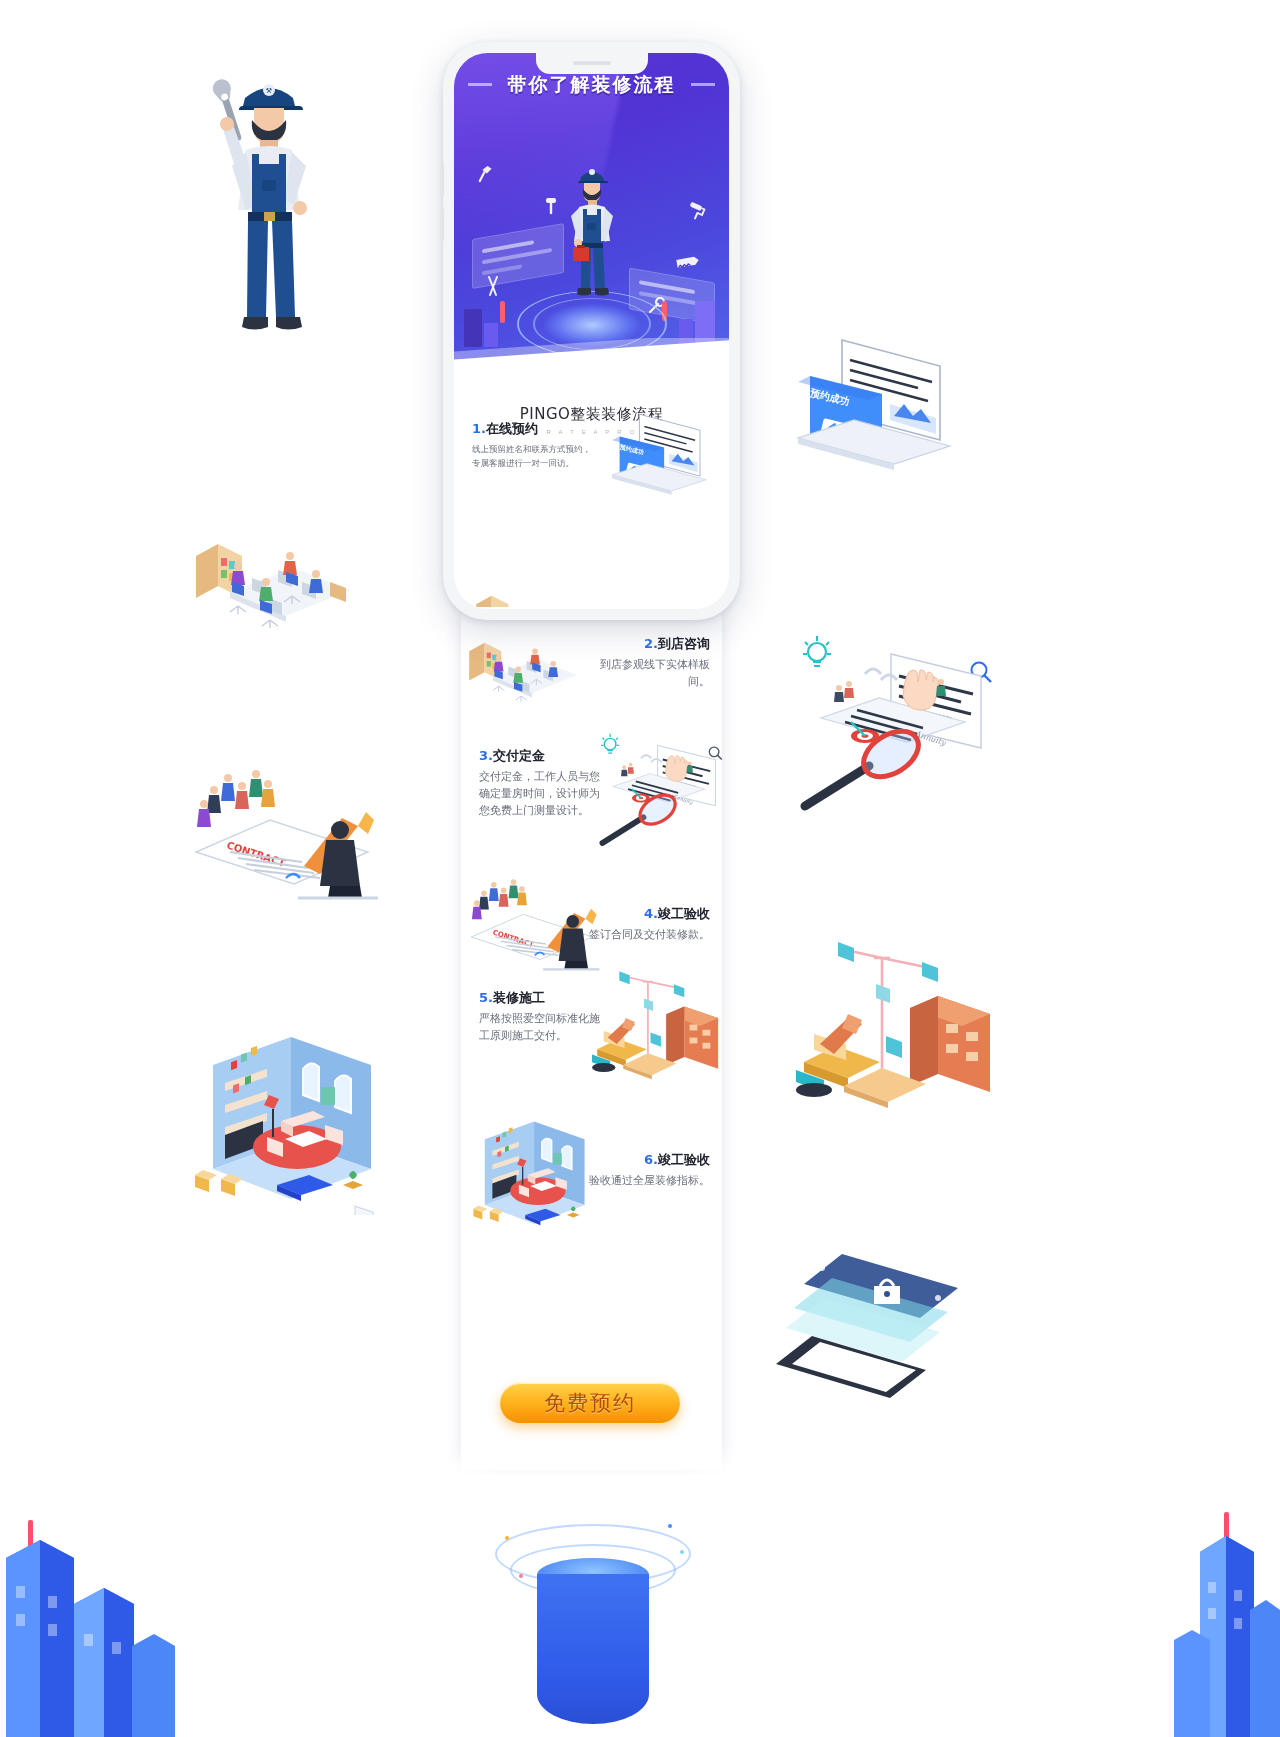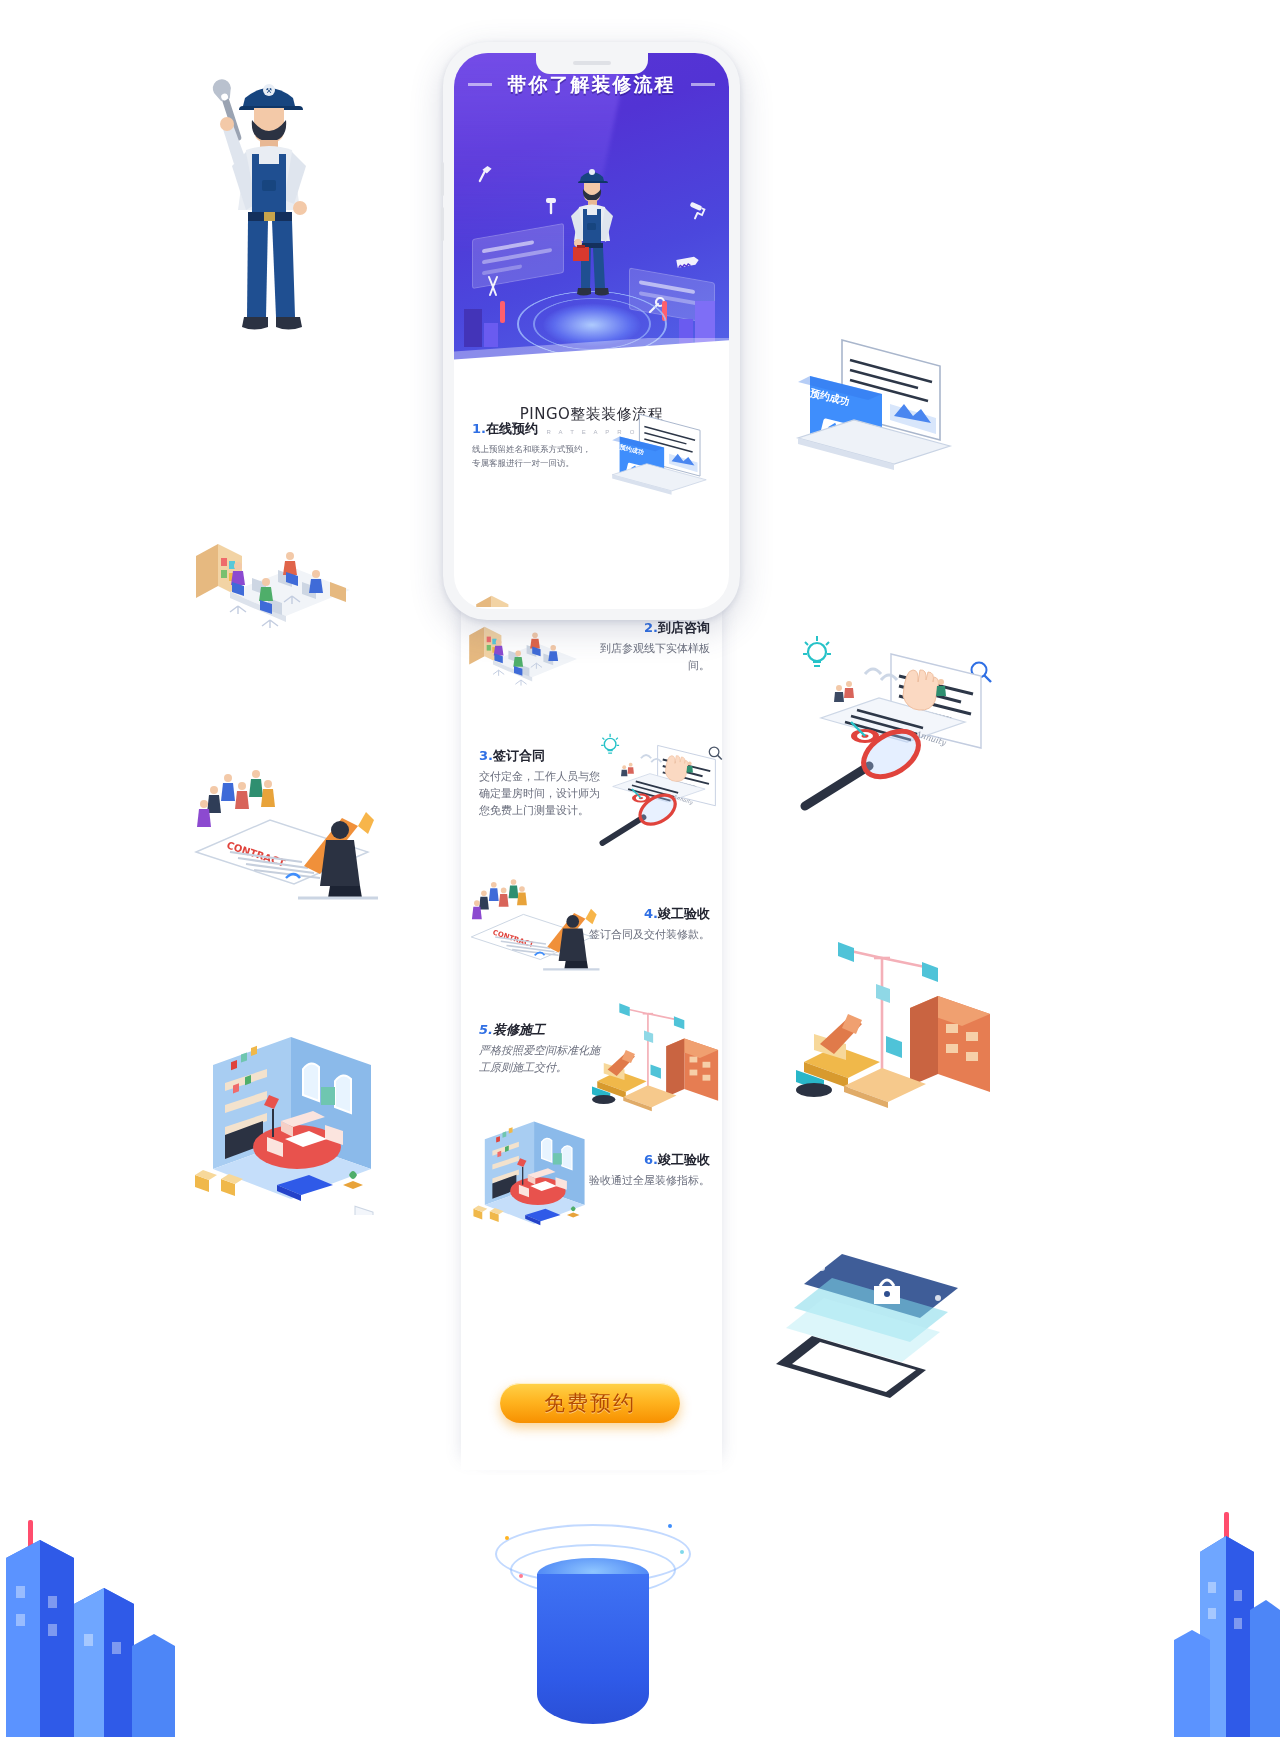--- a/index.html
+++ b/index.html
@@ -573,21 +573,21 @@
         <rect x="78" y="92" width="8" height="11"></rect>
           <rect x="78" y="118" width="8" height="11"></rect>
         <rect x="104" y="100" width="8" height="11"></rect>
           <rect x="104" y="128" width="8" height="11"></rect>
       </g>
     </svg>
   </div>
 
   <div id="content-strip">
 
-    <div class="step right" style="top:0px; height:128px;">
+    <div class="step right" style="top:16px; height:128px;">
       <div class="art" style="left:4px; top:10px;">
         <svg viewBox="0 0 200 120" width="140" height="84">
           <path d="M6 36 L28 24 L28 66 L6 78 Z" fill="#e6b980"></path>
           <path d="M28 24 L52 36 L52 78 L28 66 Z" fill="#f2d3a4"></path>
           <rect x="31" y="38" width="6" height="8" fill="#ef6b6b"></rect>
           <rect x="39" y="41" width="6" height="8" fill="#5ac8d8"></rect>
           <rect x="31" y="50" width="6" height="8" fill="#78c06e"></rect>
           <rect x="39" y="53" width="6" height="8" fill="#f0b84a"></rect>
           <path d="M40 72 L96 96 L160 70 L104 48 Z" fill="#f1f4f8"></path>
           <path d="M40 72 L96 96 L96 102 L40 78 Z" fill="#dde3ec"></path>
@@ -670,21 +670,21 @@
             <ellipse cx="14" cy="8" rx="8" ry="4" fill="#ffffff"></ellipse>
             <ellipse cx="14" cy="8" rx="3.5" ry="1.8" fill="#e0433c"></ellipse>
             <path d="M14 8 L0 -6" stroke="#27c2c8" stroke-width="2.4"></path>
           </g>
           <text x="120" y="106" font-size="8" fill="#8d96a8" font-family="DejaVu Serif" font-style="italic" transform="rotate(18 120 106)">Annuity</text>
           <path d="M10 176 L74 136" stroke="#2b3242" stroke-width="9" stroke-linecap="round"></path>
           <ellipse cx="96" cy="124" rx="30" ry="19" fill="rgba(180,210,255,.3)" stroke="#e0433c" stroke-width="5" transform="rotate(-32 96 124)"></ellipse>
         </svg>
       </div>
       <div class="txt" style="top:18px;">
-        <h3><span class="n">3.</span><span>签订合同</span></h3>
+        <h3><span class="n">3.</span><span>交付定金</span></h3>
         <p>交付定金，工作人员与您确定量房时间，设计师为您免费上门测量设计。</p>
       </div>
     </div>
 
     <div class="step right" style="top:272px; height:130px;">
       <div class="art" style="left:6px; top:0px;">
         <svg viewBox="0 0 210 160" width="148" height="113">
           <g>
             <circle cx="24" cy="30" r="4" fill="#f3c9a8"></circle>
               <path d="M19 35 h10 l2 18 h-14z" fill="#2f3d57"></path>
@@ -717,21 +717,21 @@
           </g>
           <path d="M108 138 L188 138" stroke="#cbd5e3" stroke-width="3"></path>
         </svg>
       </div>
       <div class="txt" style="top:34px;">
         <h3><span class="n">4.</span><span>竣工验收</span></h3>
         <p>签订合同及交付装修款。</p>
       </div>
     </div>
 
-    <div class="step left" style="top:404px; height:142px;font-style:italic;">
+    <div class="step left" style="top:372px; height:142px;">
       <div class="art" style="right:-6px; top:-2px;">
         <svg viewBox="0 0 215 180" width="140" height="117">
           <g stroke="#f4b0b8" stroke-width="2.6" fill="none">
             <path d="M92 18 L92 150"></path>
               <path d="M84 18 L100 18"></path>
               <path d="M92 18 L56 10"></path>
               <path d="M92 18 L140 28"></path>
           </g>
           <path d="M48 2 l16 6 v14 l-16 -6z" fill="#4fc3d8"></path>
           <path d="M132 22 l16 6 v14 l-16 -6z" fill="#4fc3d8"></path>

